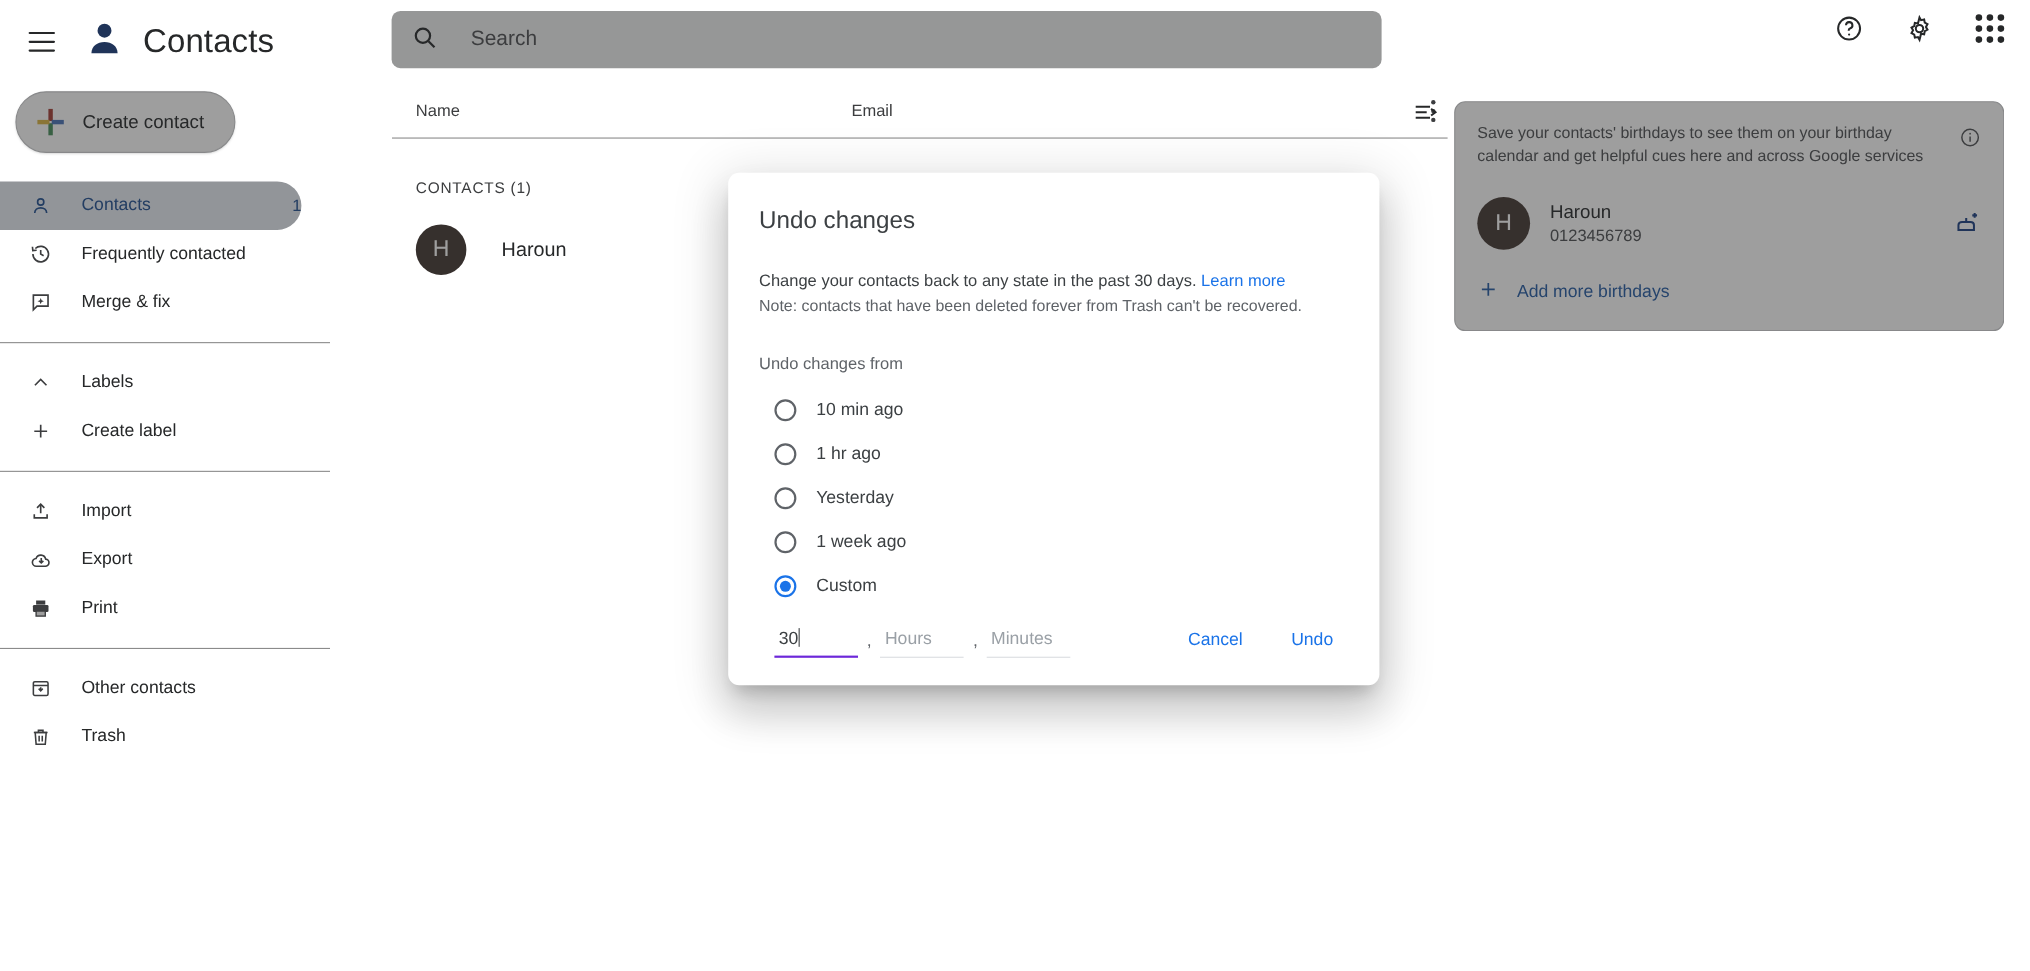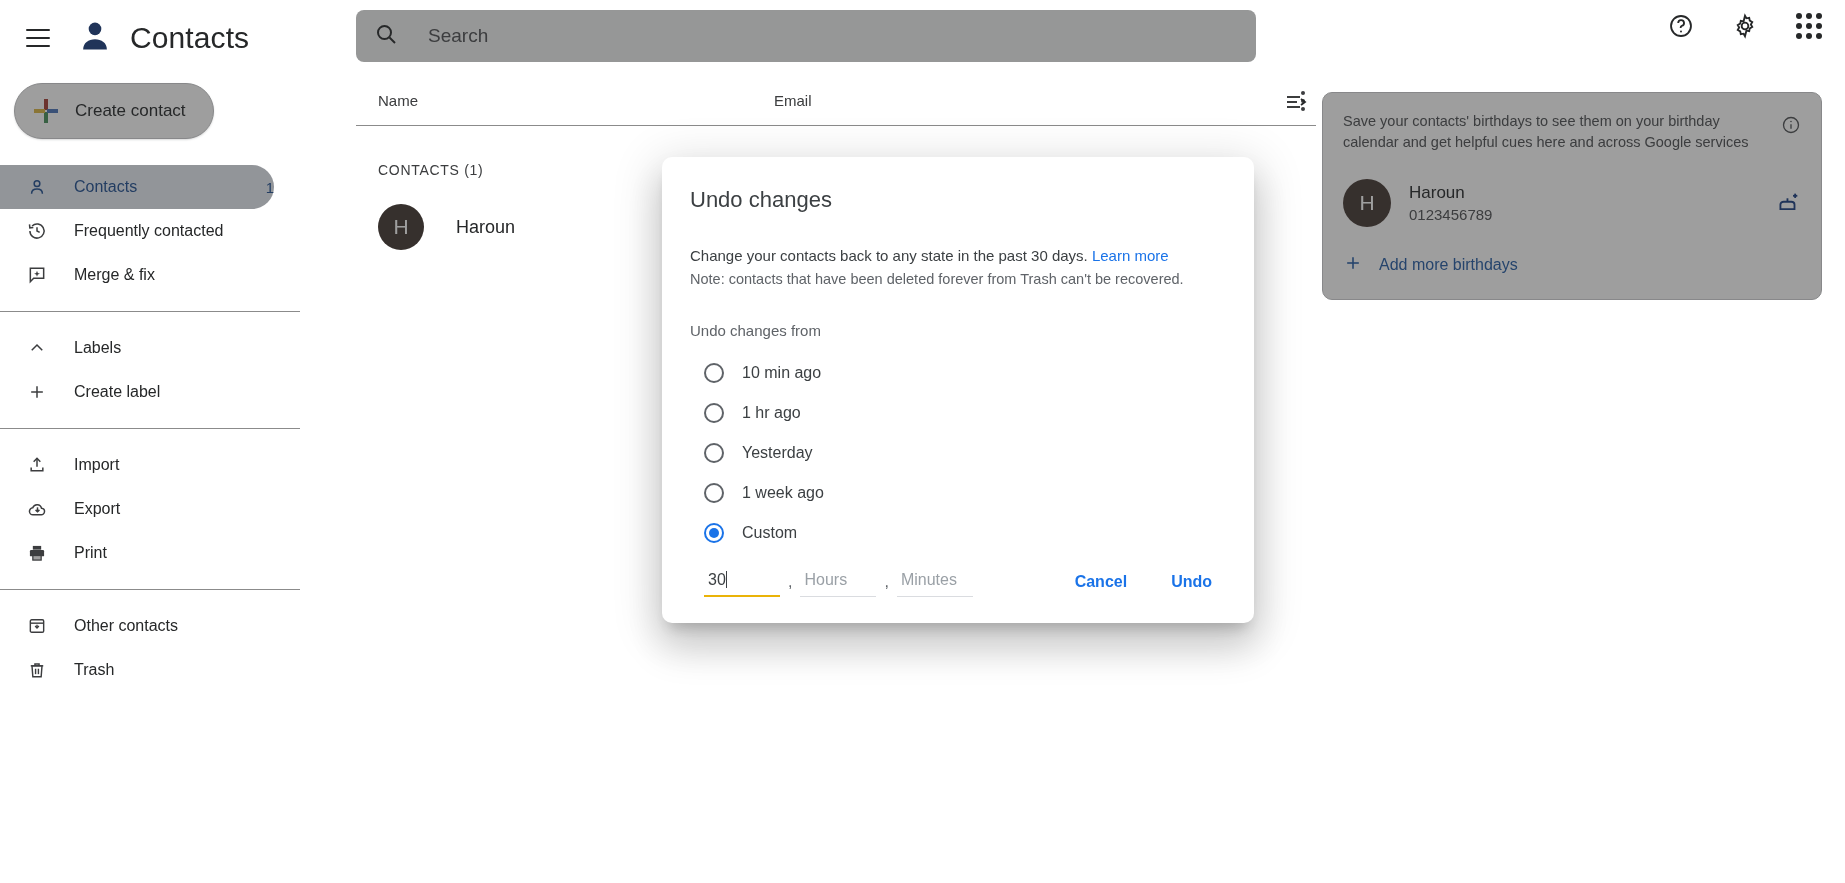--- a/index.html
+++ b/index.html
@@ -137,31 +137,31 @@
     content: ""; position: absolute; left: 3px; top: 3px;
     width: 10px; height: 10px; border-radius: 50%; background: #1a73e8;
   }
   .radio-label { font-size: 16px; color: #3c4043; }
 
   .time-row { display: flex; align-items: flex-end; gap: 0; margin-top: 18px; padding-left: 14px; }
   .time-field {
     width: 76px; border-bottom: 1px solid #dadce0; padding: 0 4px 6px 4px;
     font-size: 16px; color: #3c4043; min-height: 26px;
   }
-  .time-field.active { border-bottom: 2px solid #eab308; }
+  .time-field.active { border-bottom: 2px solid #6d28d9; }
   .time-field.ph { color: #9aa0a6; }
   .caret { display: inline-block; width: 1px; height: 17px; background: #3c4043; vertical-align: -3px; }
   .comma { font-size: 16px; color: #5f6368; padding: 0 8px 6px 8px; }
 
   .modal-actions {
     position: absolute; right: 28px; bottom: 22px;
     display: flex; align-items: center; gap: 16px;
   }
   .text-btn {
-    color: #1a73e8; font-size: 16px; font-weight: 700;
+    color: #1a73e8; font-size: 16px; font-weight: 400;
     padding: 10px 14px; border-radius: 4px; background: none; border: none;
     cursor: pointer; font-family: "Liberation Sans", sans-serif;
   }
 </style>
 </head>
 <body>
 
 <div id="app">
 
   <div class="dimmed">

